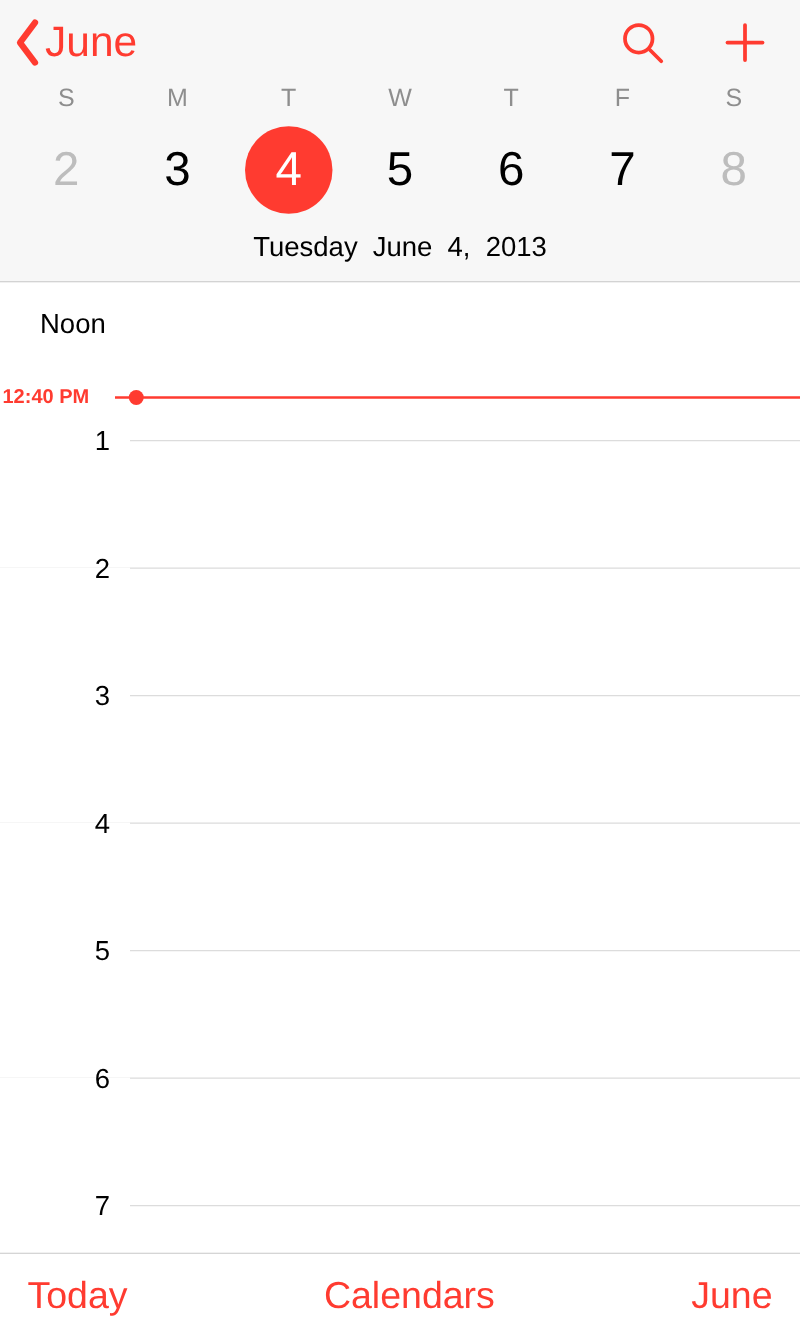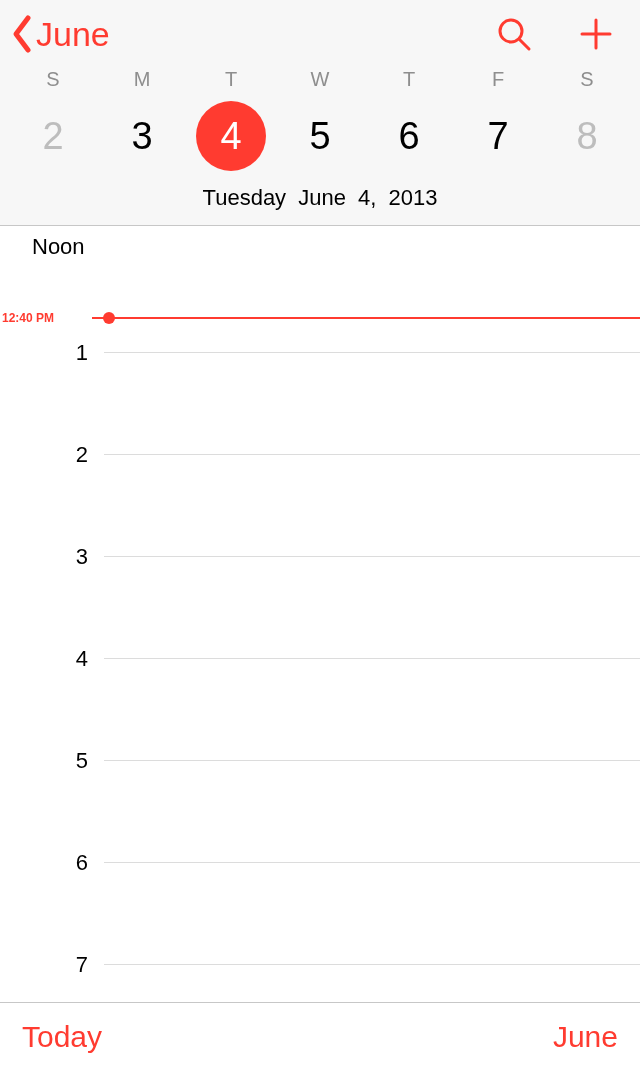--- a/index.html
+++ b/index.html
@@ -123,34 +123,34 @@
     }
     .hour-row .line-mask-left {
       position: absolute;
       left: 0; top: -1px;
       width: 104px; height: 2px;
       background: #fff;
     }
     .noon-label {
       position: absolute;
       left: 32px;
-      top: 8px;
+      top: 20px;
       font-size: 22px;
       color: #000;
     }
     .current-time {
       position: absolute;
       left: 0; right: 0;
       display: flex;
       align-items: center;
     }
     .current-time .ct-label {
       position: absolute;
       left: 0;
-      font-size: 12px;
+      font-size: 16px;
       font-weight: 600;
       color: #ff3b30;
       padding-left: 2px;
       white-space: nowrap;
     }
     .current-time .ct-line {
       position: absolute;
       left: 108px; right: 0;
       height: 2px;
       background: #ff3b30;
@@ -288,14 +288,15 @@
   <div class="current-time" style="top:92px">
     <span class="ct-label">12:40 PM</span>
     <span class="ct-stem"></span>
     <span class="ct-dot"></span>
     <span class="ct-line"></span>
   </div>
 </div>
 
 <div class="toolbar">
   <div class="tb-btn">Today</div>
+  <div class="tb-btn">Calendars</div>
   <div class="tb-btn">June</div>
 </div>
 
 </body></html>

